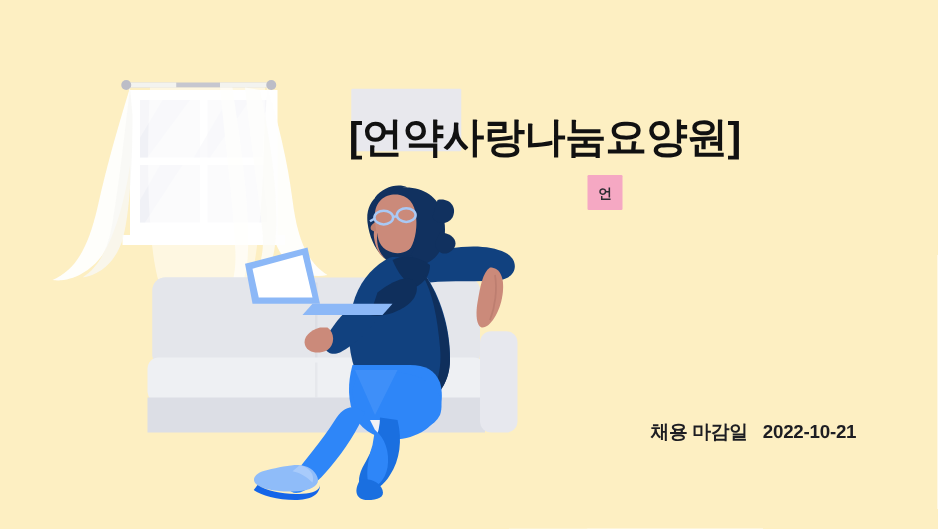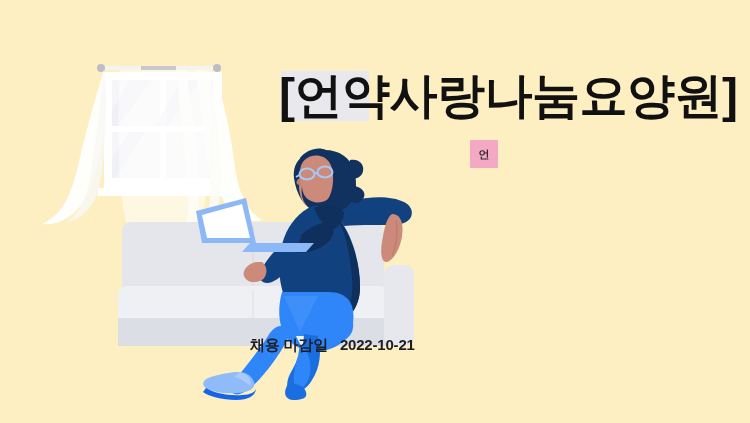--- a/index.html
+++ b/index.html
@@ -40,22 +40,22 @@
     left: 2px;
     top: 5px;
     width: 88px;
     height: 50px;
     background: #e8e8ed;
     border-radius: 1px;
   }
   .title-text {
     position: absolute;
     left: 0;
-    top: 0;
-    font-size: 48px;
+    top: 14px;
+    font-size: 33px;
     font-weight: 700;
     color: #111111;
     letter-spacing: -0.5px;
     line-height: 60px;
     white-space: nowrap;
   }
 
   .company-row {
     position: absolute;
     left: 470px;
@@ -83,21 +83,21 @@
     color: #17171c;
     letter-spacing: -0.3px;
     white-space: nowrap;
   }
 
   .deadline {
     position: absolute;
     left: 250px;
     top: 336px;
     width: 435px;
-    text-align: left;
+    text-align: right;
     font-size: 15px;
     font-weight: 700;
     color: #1d1d22;
     letter-spacing: -0.2px;
     white-space: nowrap;
   }
   .deadline .deadline-date { margin-left: 8px; }
 </style>
 </head>
 <body>

